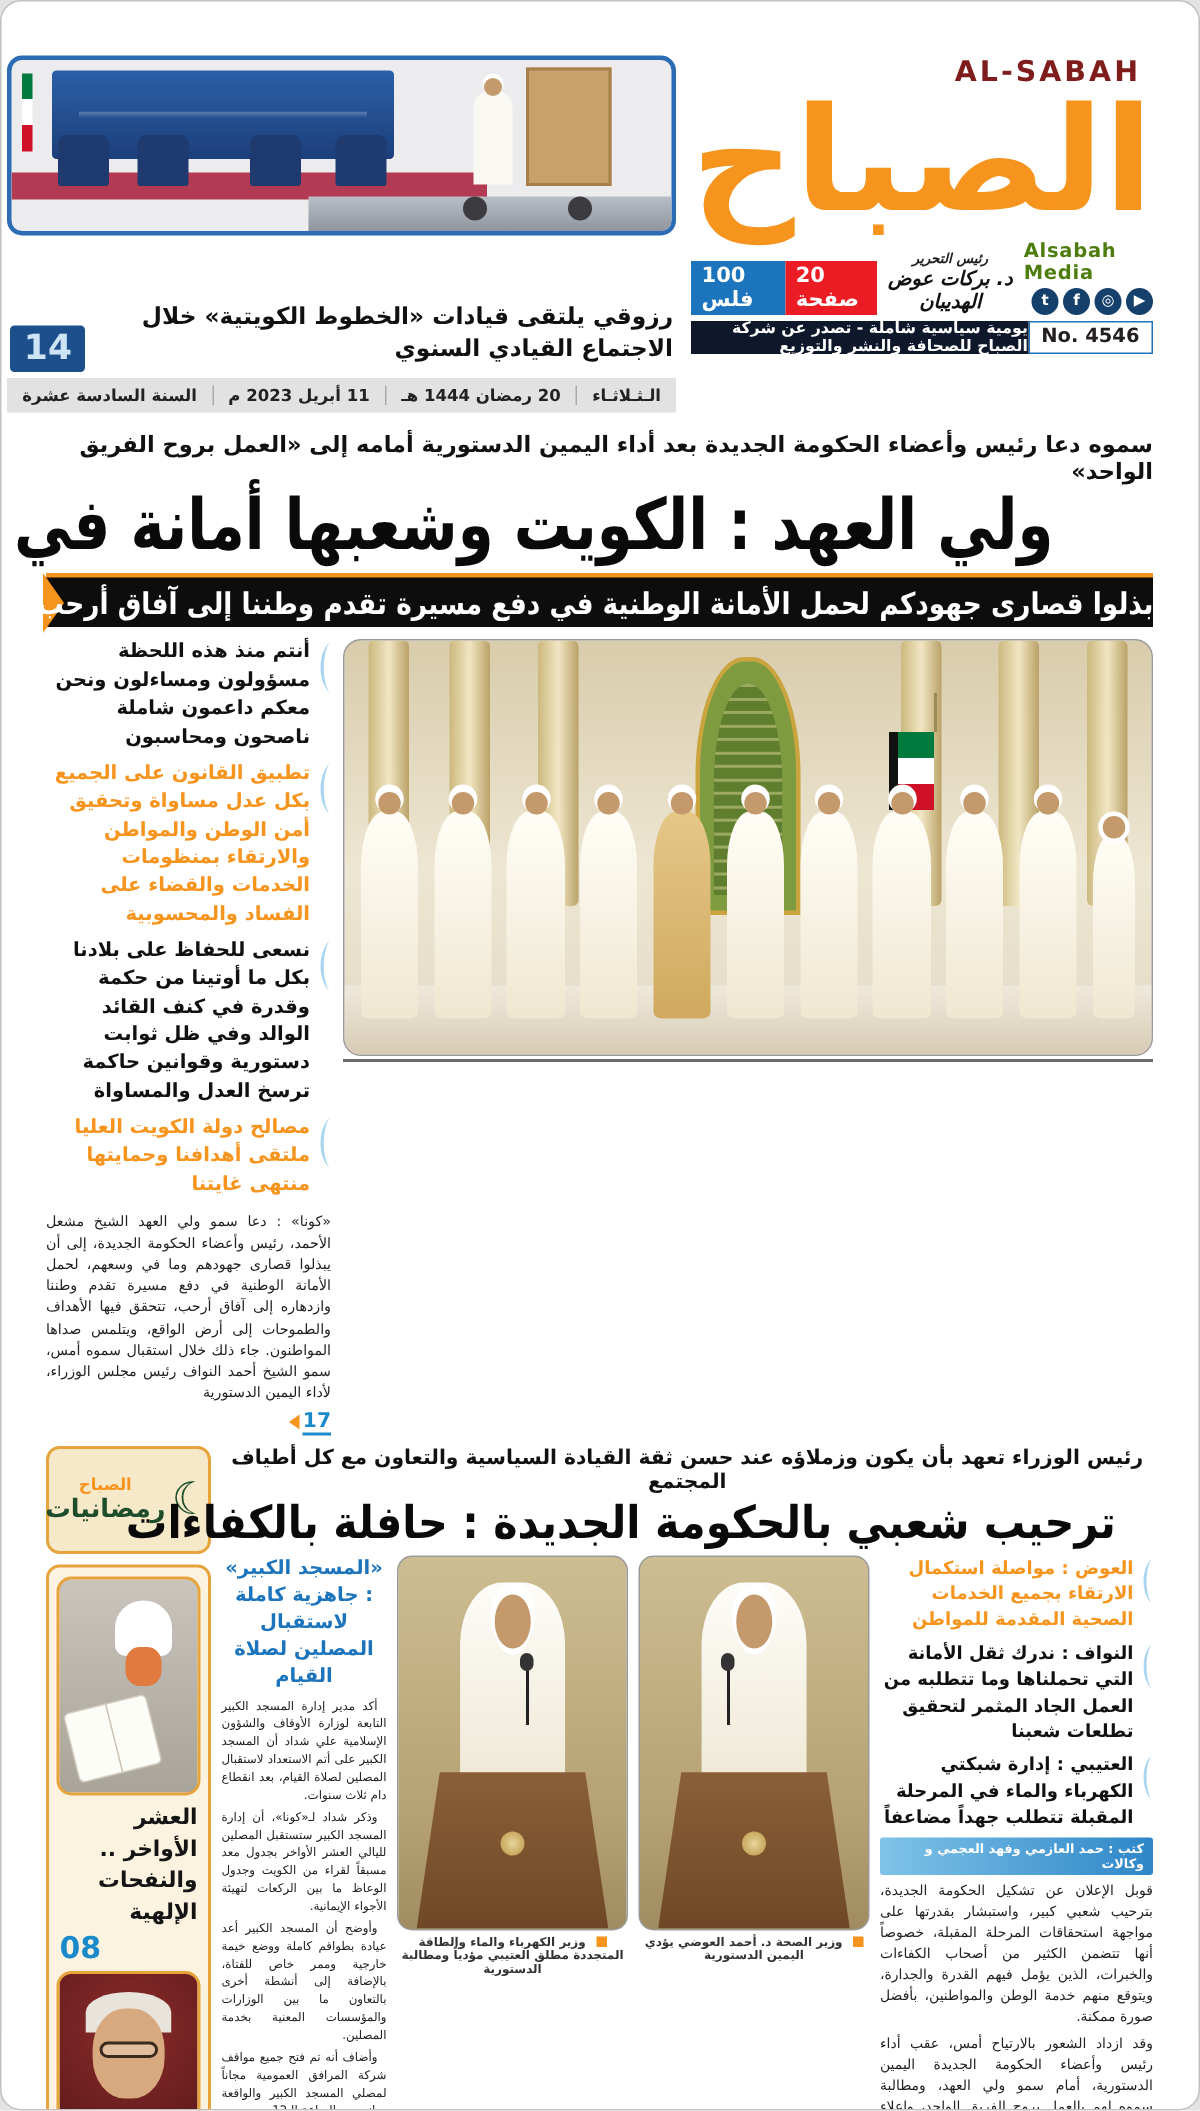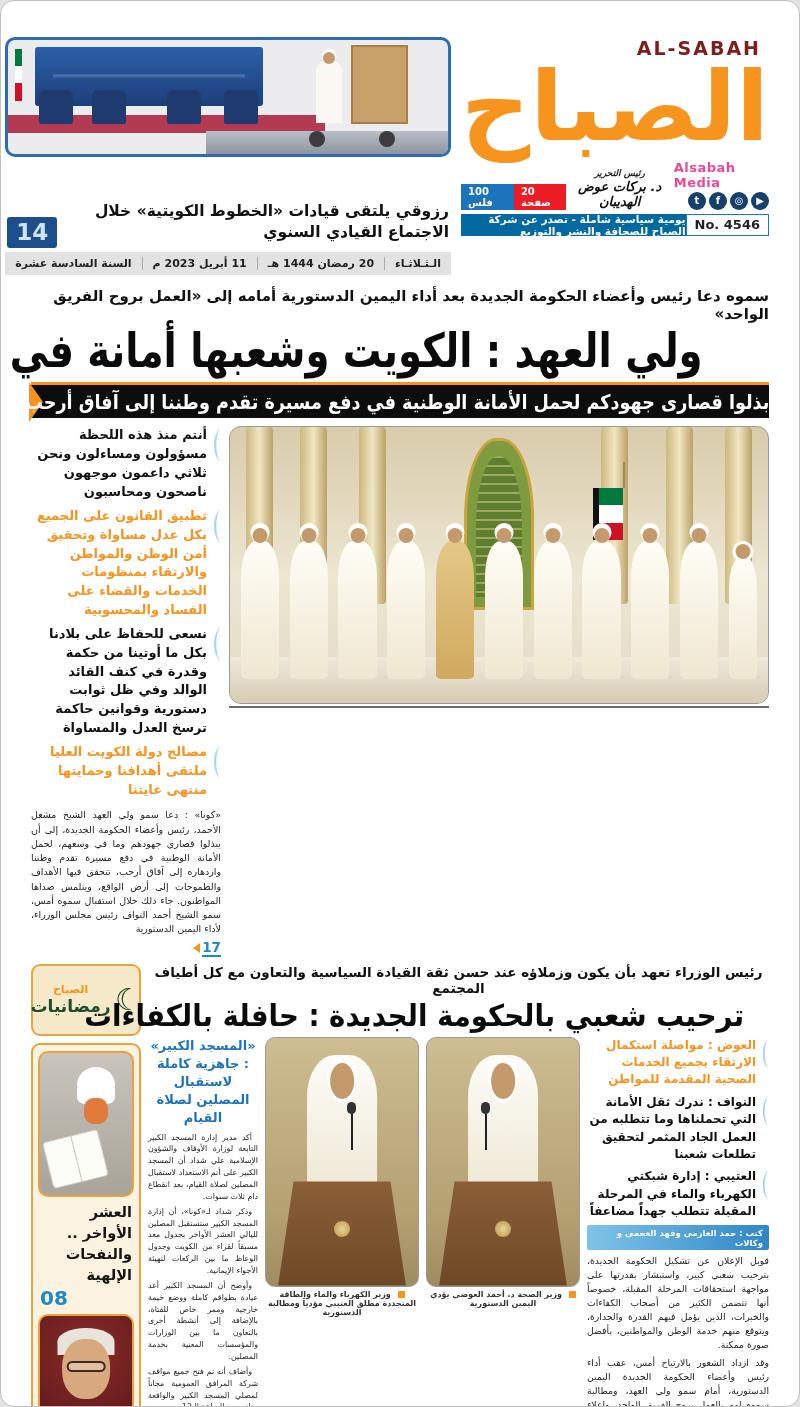--- a/index.html
+++ b/index.html
@@ -8,34 +8,34 @@
           border-radius:14px; direction:rtl; overflow:hidden; padding:36px 30px 10px; position:relative; }
 
   
   .header { display:flex; gap:10px; }
   .masthead { width:378px; position:relative; }
   .latin-name { direction:ltr; text-align:right; font-weight:bold; font-size:19px; letter-spacing:2px; color:#7f1d1d; padding-right:8px; }
   .arabic-logo { color:#F7941D; font-size:96px; font-weight:bold; line-height:1.02; text-align:center; letter-spacing:-2px; }
   .website { direction:ltr; text-align:right; font-weight:bold; font-size:12.5px; color:#231f20; padding-right:4px; margin-top:-6px; }
   .mast-row { display:flex; align-items:flex-end; justify-content:space-between; margin-top:3px; }
   .media-block { text-align:left; }
-  .media-label { font-weight:bold; font-size:13px; color:#ec4899; letter-spacing:.5px; direction:ltr; }
+  .media-label { font-weight:bold; font-size:13px; color:#4d7c0f; letter-spacing:.5px; direction:ltr; }
   .soc-row { display:flex; gap:3px; direction:ltr; justify-content:flex-end; margin-top:2px; }
   .soc { width:18px; height:18px; border-radius:50%; background:#14406B; color:#fff; font-size:10px; font-weight:bold;
          display:flex; align-items:center; justify-content:center; }
   .editor { text-align:center; line-height:1.2; }
   .editor-title { font-size:9px; font-weight:bold; font-style:italic; color:#222; }
   .editor-name { font-size:13px; font-weight:bold; font-style:italic; color:#111; }
-  .price-row { display:flex; direction:ltr; font-size:10px; font-weight:bold; color:#fff; }
+  .price-row { display:flex; direction:ltr; font-size:14px; font-weight:bold; color:#fff; }
   .price-blue { background:#1C75BC; padding:2px 7px; }
   .price-red  { background:#EC1C24; padding:2px 7px; }
   .blue-strip { display:flex; margin-top:4px; height:22px; }
   .issue-box { background:#fff; border:1px solid #1C75BC; color:#231f20; font-weight:bold; font-size:13px;
                padding:0 8px; display:flex; align-items:center; direction:ltr; }
-  .tagline { background:#0369a1; color:#fff; font-weight:bold; font-size:10.5px; flex:1;
+  .tagline { background:#0f172a; color:#fff; font-weight:bold; font-size:10.5px; flex:1;
              display:flex; align-items:center; justify-content:center; }
 
   
   .teaser { flex:1; display:flex; flex-direction:column; }
   .teaser-photo { height:120px; border:3px solid #2B6CB5; border-radius:10px; position:relative; overflow:hidden; background:#ECECEE; }
   .tp-screen { position:absolute; left:6%; top:6%; width:52%; height:52%; background:linear-gradient(#2B5FA8,#1C3F7A); border-radius:3px; }
   .tp-screen::after { content:""; position:absolute; inset:12% 8%; background:
       linear-gradient(transparent 45%, rgba(255,255,255,.25) 46%, transparent 55%); }
   .tp-flag { position:absolute; left:1.5%; top:8%; width:7px; height:52px; background:linear-gradient(#007A3D 33%,#fff 33% 66%,#CE1126 66%); }
   .tp-carpet { position:absolute; left:0; bottom:18%; width:72%; height:16%; background:#B23A52; }
@@ -243,21 +243,21 @@
         </div>
       </div>
       <div class="rule"></div>
     </div>
 
     <div class="lead-col">
       <div class="bullet dark">
         <svg width="10" height="34" viewBox="0 0 10 34">
             <path d="M9 0 C1 8 1 26 9 34 C4 26 4 8 9 0 Z" fill="#A9D5F0"></path>
           </svg>
-        <span>أنتم منذ هذه اللحظة مسؤولون ومساءلون ونحن ثلاثي داعمون موجهون ناصحون ومحاسبون</span>
+        <span>أنتم منذ هذه اللحظة مسؤولون ومساءلون ونحن معكم داعمون شاملة ناصحون ومحاسبون</span>
       </div>
       <div class="bullet orange">
         <svg width="10" height="34" viewBox="0 0 10 34">
             <path d="M9 0 C1 8 1 26 9 34 C4 26 4 8 9 0 Z" fill="#A9D5F0"></path>
           </svg>
         <span>تطبيق القانون على الجميع بكل عدل مساواة وتحقيق أمن الوطن والمواطن والارتقاء بمنظومات الخدمات والقضاء على الفساد والمحسوبية</span>
       </div>
       <div class="bullet dark">
         <svg width="10" height="34" viewBox="0 0 10 34">
             <path d="M9 0 C1 8 1 26 9 34 C4 26 4 8 9 0 Z" fill="#A9D5F0"></path>

